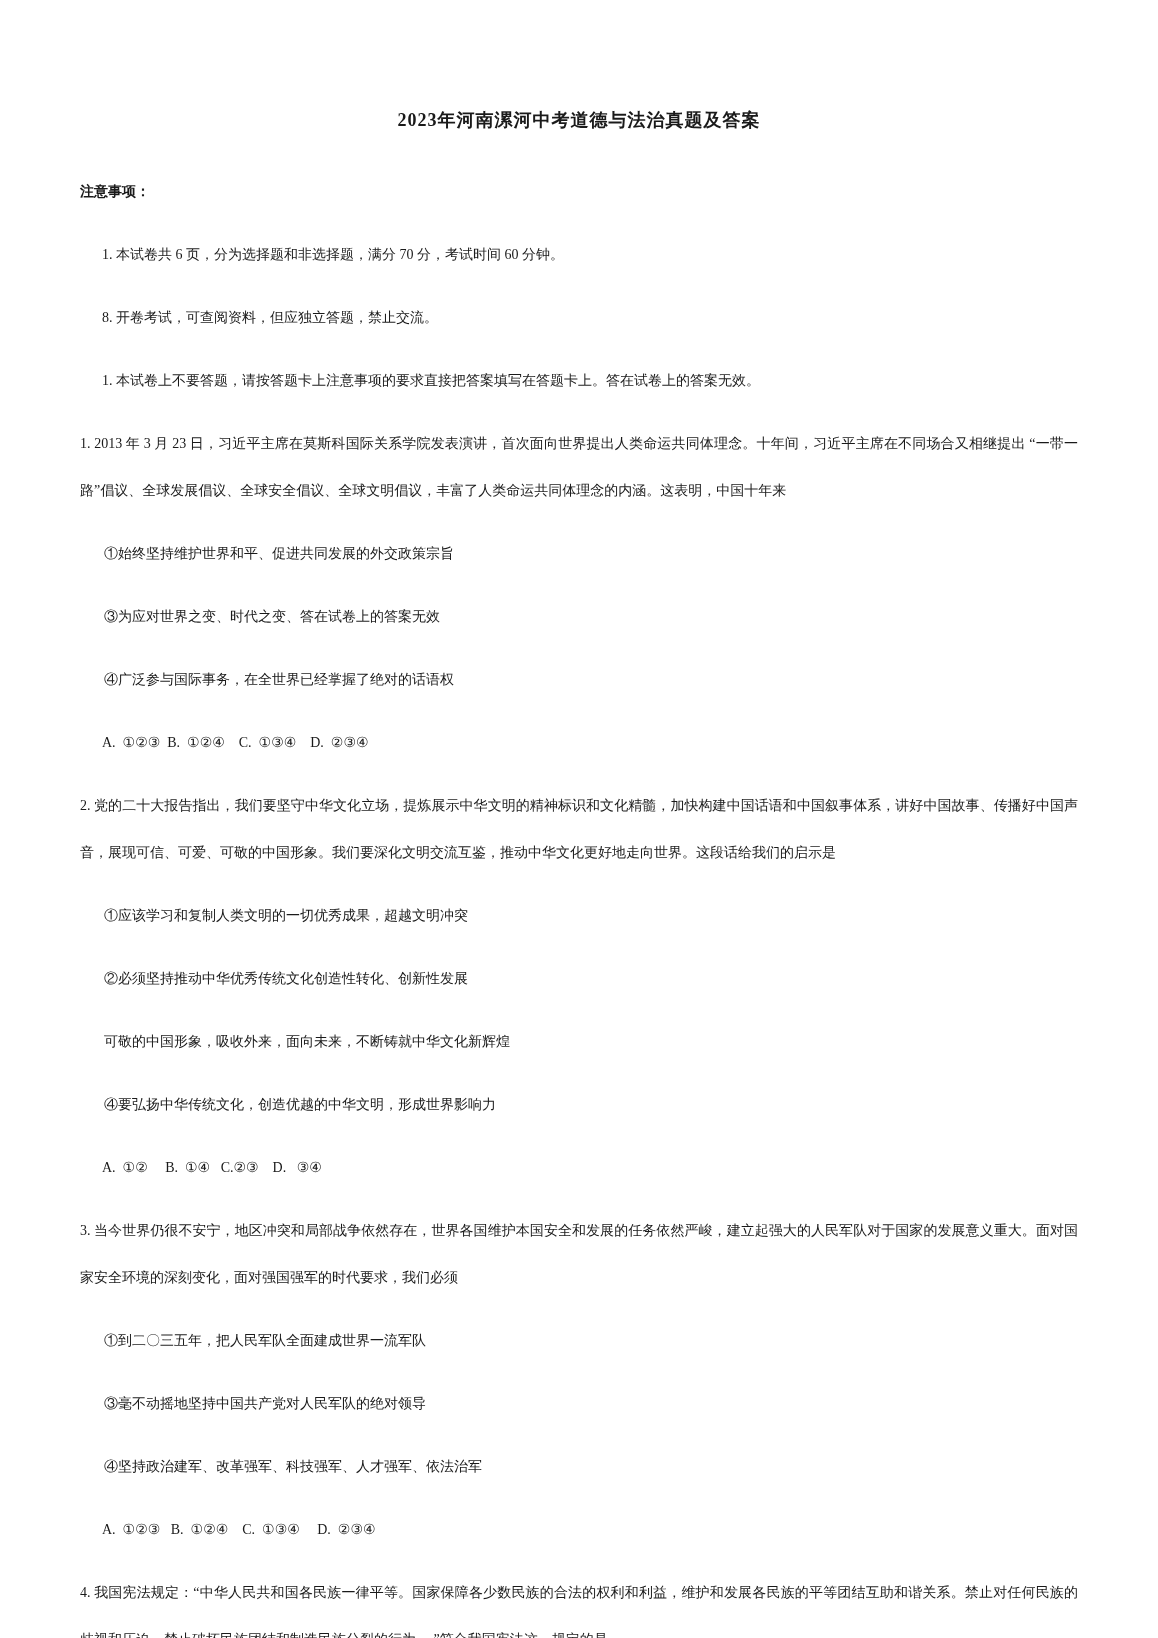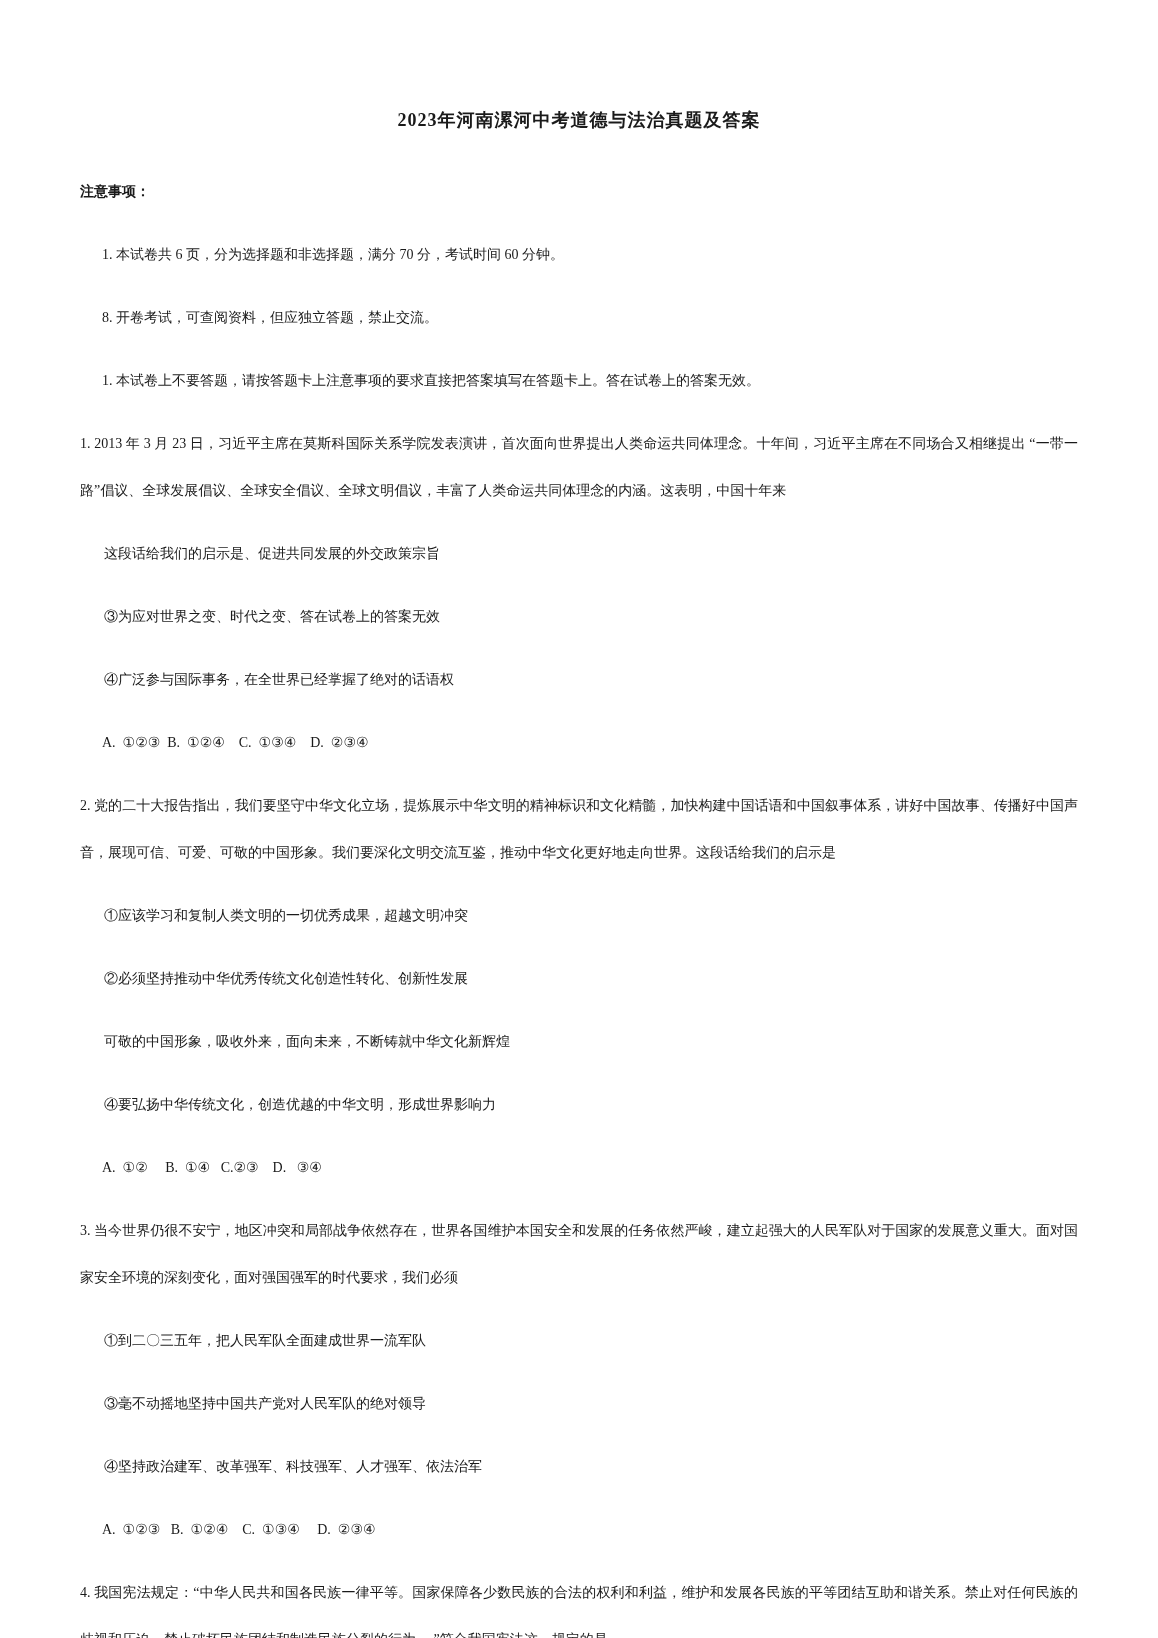--- a/index.html
+++ b/index.html
@@ -56,21 +56,21 @@
 
   <h1 class="title">2023年河南漯河中考道德与法治真题及答案</h1>
 
   <p class="bold">注意事项：</p>
   <p class="notice">1. 本试卷共 6 页，分为选择题和非选择题，满分 70 分，考试时间 60 分钟。</p>
   <p class="notice">8. 开卷考试，可查阅资料，但应独立答题，禁止交流。</p>
   <p class="notice">1. 本试卷上不要答题，请按答题卡上注意事项的要求直接把答案填写在答题卡上。答在试卷上的答案无效。</p>
 
 
   <p class="stem">1. 2013 年 3 月 23 日，习近平主席在莫斯科国际关系学院发表演讲，首次面向世界提出人类命运共同体理念。十年间，习近平主席在不同场合又相继提出 “一带一路”倡议、全球发展倡议、全球安全倡议、全球文明倡议，丰富了人类命运共同体理念的内涵。这表明，中国十年来</p>
-  <p class="opt">这段话给我们的启示是、促进共同发展的外交政策宗旨</p>
+  <p class="opt">①始终坚持维护世界和平、促进共同发展的外交政策宗旨</p>
   <p class="opt">③为应对世界之变、时代之变、答在试卷上的答案无效</p>
   <p class="opt">④广泛参与国际事务，在全世界已经掌握了绝对的话语权</p>
   <p class="ans">A.  ①②③  B.  ①②④    C.  ①③④    D.  ②③④</p>
 
   <p class="stem">2. 党的二十大报告指出，我们要坚守中华文化立场，提炼展示中华文明的精神标识和文化精髓，加快构建中国话语和中国叙事体系，讲好中国故事、传播好中国声音，展现可信、可爱、可敬的中国形象。我们要深化文明交流互鉴，推动中华文化更好地走向世界。这段话给我们的启示是</p>
   <p class="opt">①应该学习和复制人类文明的一切优秀成果，超越文明冲突</p>
   <p class="opt">②必须坚持推动中华优秀传统文化创造性转化、创新性发展</p>
   <p class="opt">可敬的中国形象，吸收外来，面向未来，不断铸就中华文化新辉煌</p>
   <p class="opt">④要弘扬中华传统文化，创造优越的中华文明，形成世界影响力</p>
   <p class="ans">A.  ①②     B.  ①④   C.②③    D.   ③④</p>

